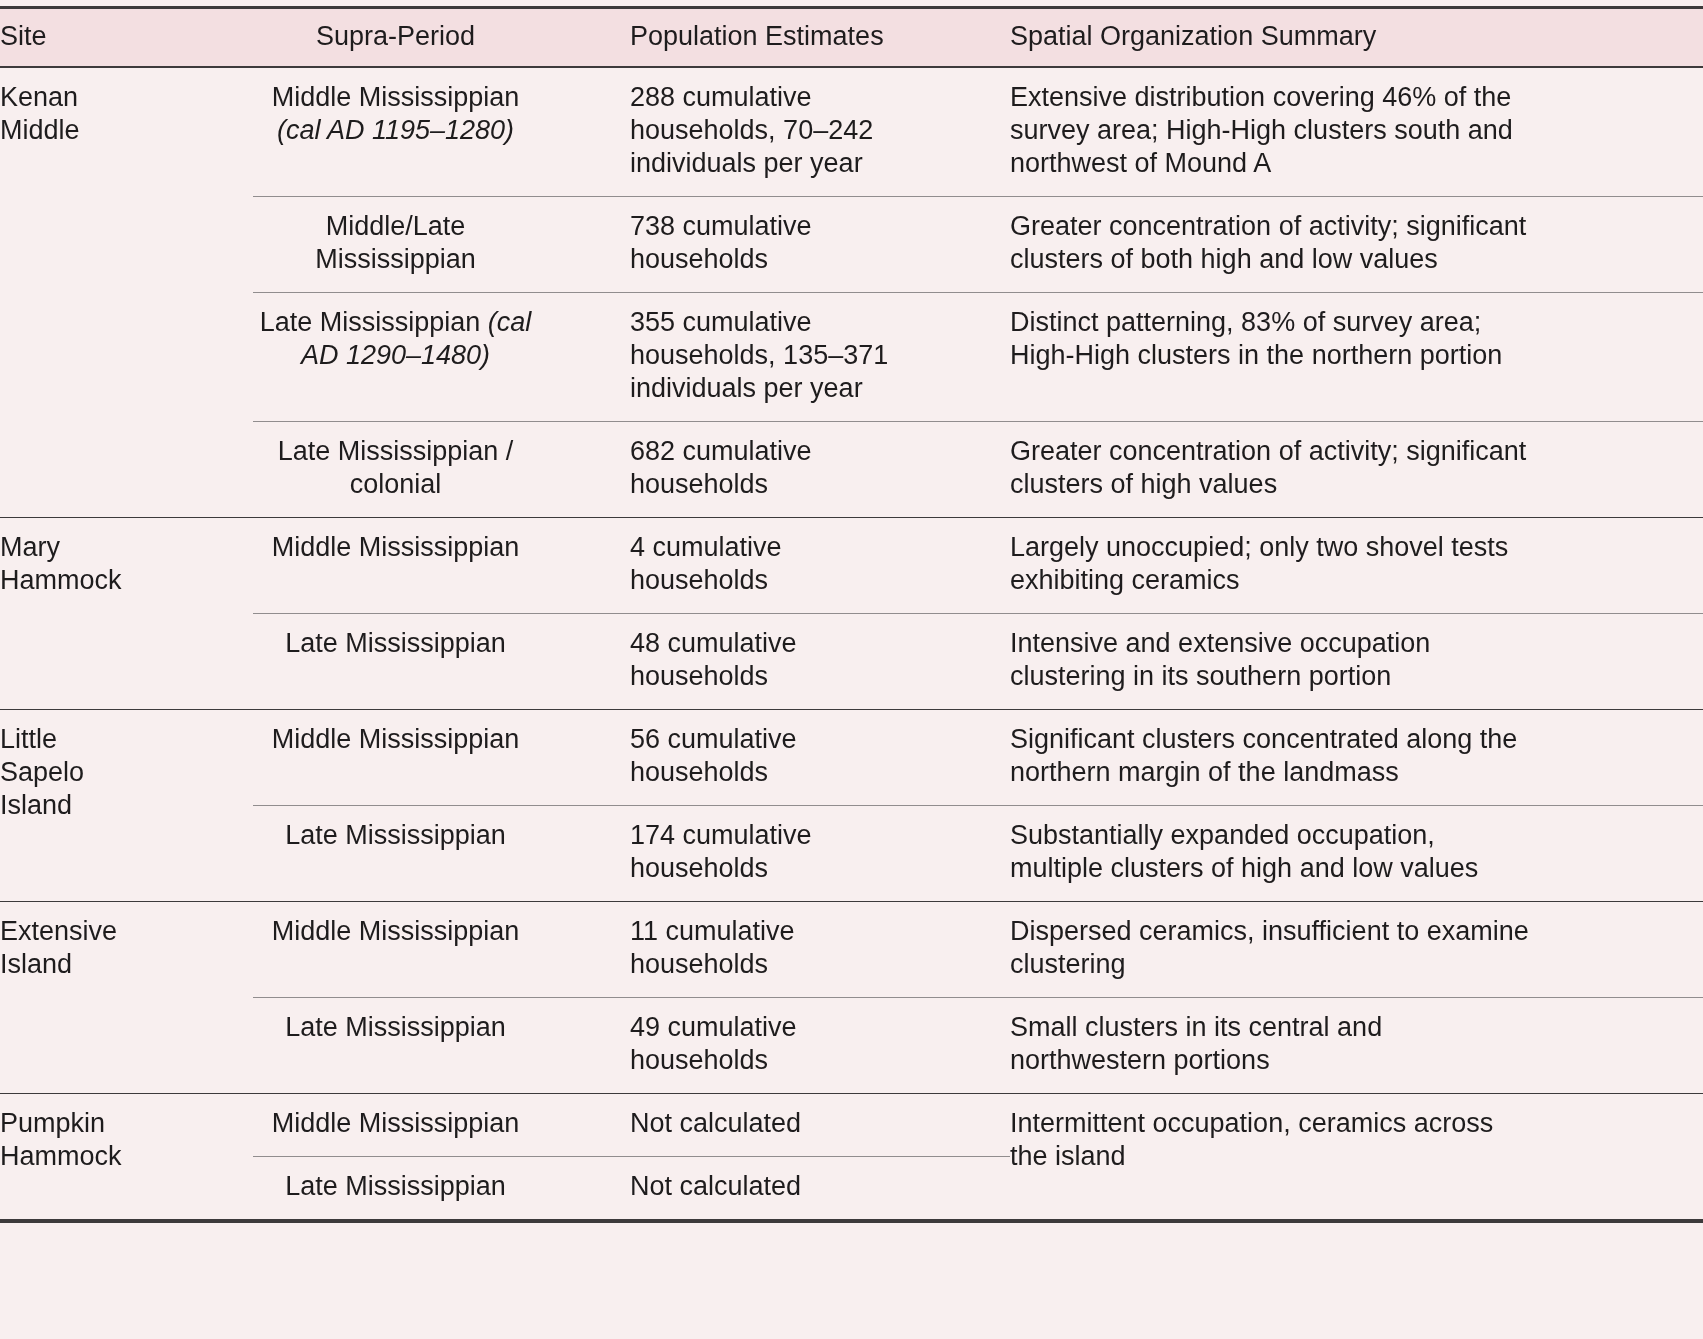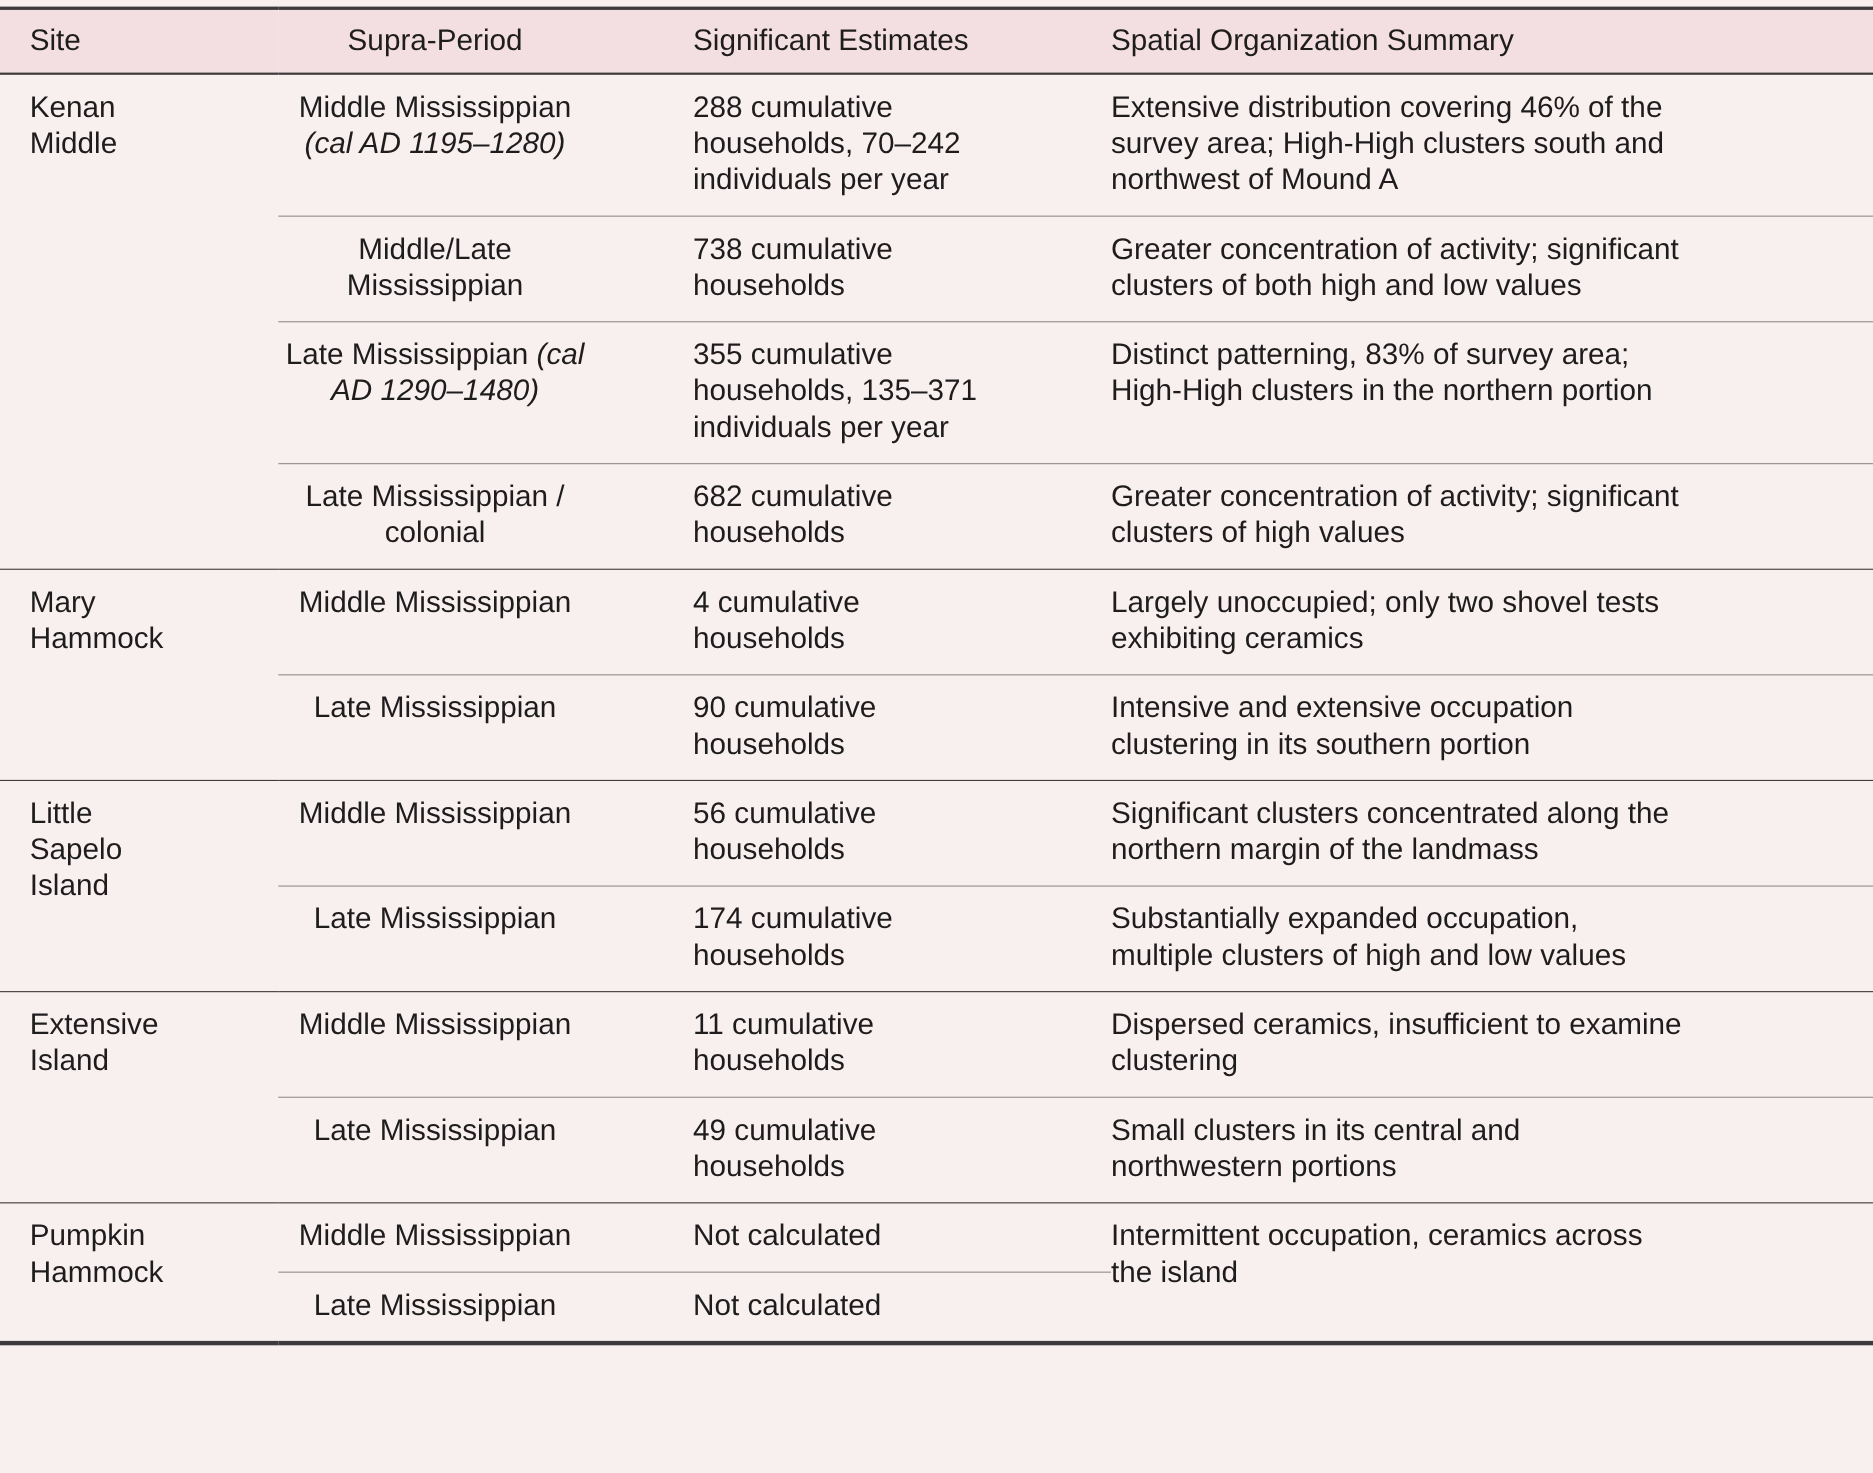--- a/index.html
+++ b/index.html
@@ -35,21 +35,21 @@
     text-align:left;
     font-weight:400;
     padding:13px 0 16px 0;
   }
   thead th{
     background:var(--header-bg);
     border-top:3px solid var(--rule-dark);
     border-bottom:2px solid var(--rule-dark);
     padding:11px 0 13px 0;
   }
-  th:first-child, td.site-cell{padding-left:27px;}
+  th:first-child, td.site-cell{}
   .cell-text{line-height:33px;}
   .w-site{max-width:132px;}
   .w-period{max-width:285px;text-align:center;}
   .w-pop{max-width:270px;}
   .w-spatial{max-width:520px;}
   tr.sub-row td{border-top:1px solid var(--rule-light);margin-left:12px;}
   tr.group-row td{border-top:1px solid var(--rule-dark);}
   em{}
 </style>
 </head>
@@ -65,21 +65,21 @@
     </colgroup>
     <thead>
       <tr>
         <th>
           <div class="cell-text w-site">Site</div>
         </th>
         <th>
           <div class="cell-text w-period">Supra-Period</div>
         </th>
         <th>
-          <div class="cell-text">Significant Estimates</div>
+          <div class="cell-text">Population Estimates</div>
         </th>
         <th>
           <div class="cell-text w-spatial">Spatial Organization Summary</div>
         </th>
       </tr>
     </thead>
     <tbody>
         <tr class="group-row">
           <td class="site-cell" rowspan="4">
             <div class="cell-text w-site">Kenan Middle</div>
@@ -139,21 +139,21 @@
           </td>
           <td class="spatial-cell">
             <div class="cell-text w-spatial">Largely unoccupied; only two shovel tests exhibiting ceramics</div>
           </td>
         </tr>
         <tr class="sub-row">
           <td class="period-cell">
             <div class="cell-text w-period"><span>Late Mississippian</span></div>
           </td>
           <td class="population-cell">
-            <div class="cell-text w-pop">90 cumulative households</div>
+            <div class="cell-text w-pop">48 cumulative households</div>
           </td>
           <td class="spatial-cell">
             <div class="cell-text w-spatial">Intensive and extensive occupation clustering in its southern portion</div>
           </td>
         </tr>
         <tr class="group-row">
           <td class="site-cell" rowspan="2">
             <div class="cell-text w-site">Little Sapelo Island</div>
           </td>
           <td class="period-cell">

